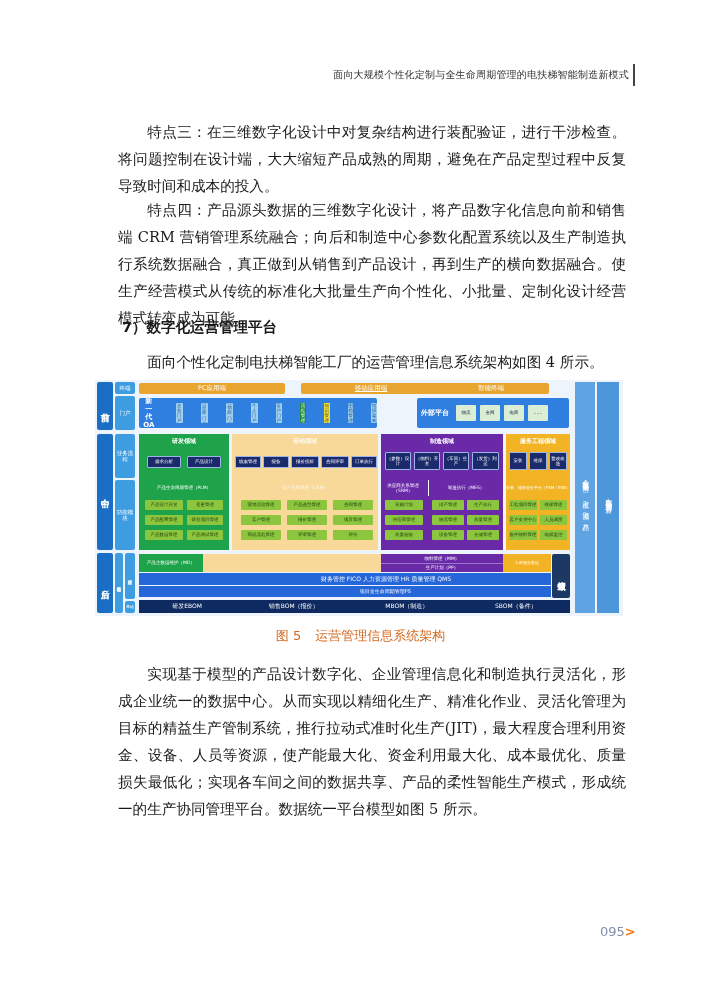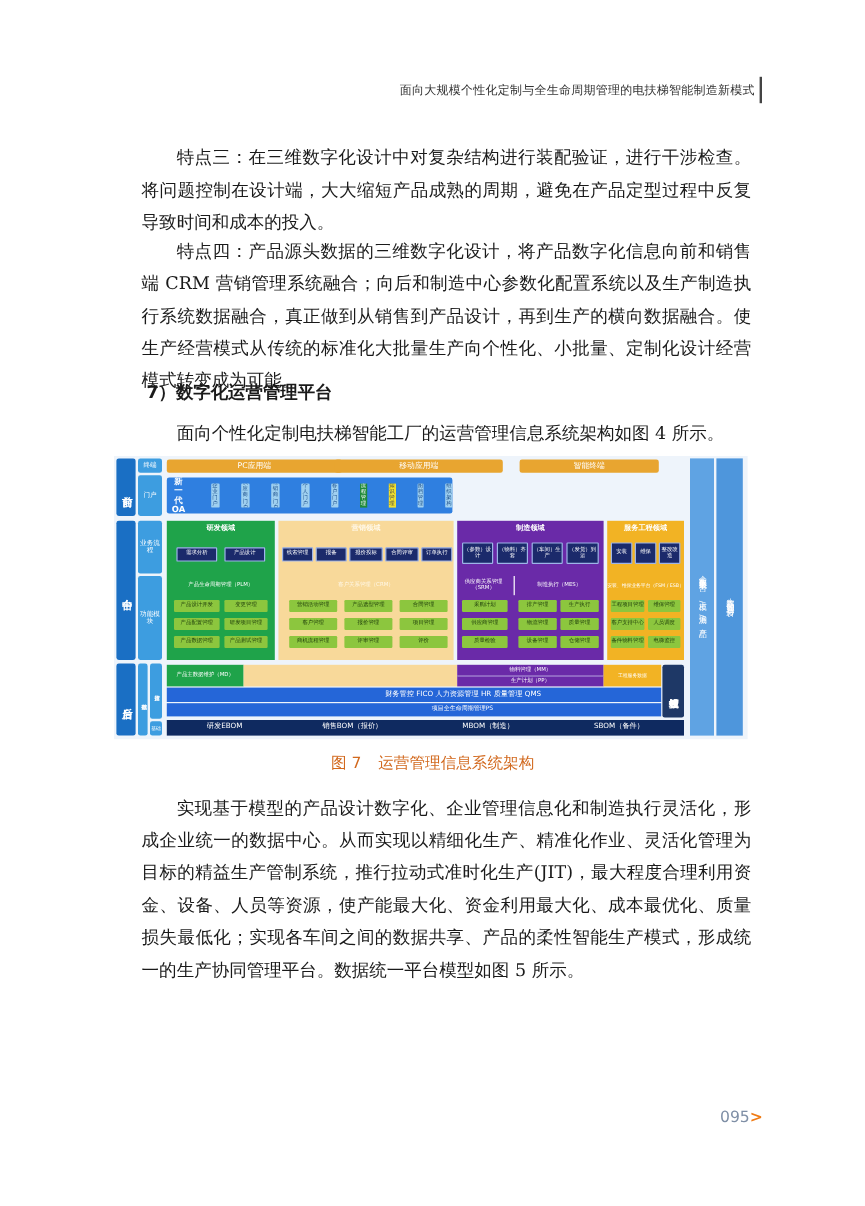--- a/index.html
+++ b/index.html
@@ -67,34 +67,41 @@
 
   <div class="abs sub" style="left:20px;top:2px;width:20px;height:12px;">终端</div>
   <div class="abs sub" style="left:20px;top:16px;width:20px;height:34px;">门户</div>
   <div class="abs sub" style="left:20px;top:54px;width:20px;height:44px;">业务流程</div>
   <div class="abs sub" style="left:20px;top:100px;width:20px;height:70px;">功能模块</div>
   <div class="abs sub" style="left:20px;top:173px;width:8px;height:60px;writing-mode:vertical-rl;font-size:4.5px;">基础数据</div>
   <div class="abs sub" style="left:30px;top:173px;width:10px;height:46px;writing-mode:vertical-rl;font-size:4.5px;">运行支撑</div>
   <div class="abs sub" style="left:30px;top:221px;width:10px;height:12px;font-size:4px;">基础</div>
 
   <div class="abs bar-orange" style="left:44px;top:3px;width:146px;height:11px;">PC应用端</div>
-  <div class="abs bar-orange" style="left:184px;top:3px;width:140px;height:11px;">移动应用端</div>
+  <div class="abs bar-orange" style="left:206px;top:3px;width:140px;height:11px;text-decoration:underline;">移动应用端</div>
   <div class="abs bar-orange" style="left:338px;top:3px;width:116px;height:11px;">智能终端</div>
 
   <div class="abs portal-strip" style="left:44px;top:18px;width:238px;height:30px;justify-content:flex-start;padding-left:4px;gap:18px;">
     <span style="font-size:7px;font-weight:bold;margin-right:3px;">新一代OA</span>
     <span class="abs chip-lb" style="position:static;width:20px;height:20px;">企业门户</span>
     <span class="abs chip-lb" style="position:static;width:20px;height:20px;">供应商门户</span>
     <span class="abs chip-lb" style="position:static;width:20px;height:20px;">经销商门户</span>
     <span class="abs chip-lb" style="position:static;width:18px;height:20px;">个人门户</span>
     <span class="abs chip-lb" style="position:static;width:18px;height:20px;">客户门户</span>
     <span class="abs chip-dg" style="position:static;width:16px;height:20px;">流程管理</span>
     <span class="abs chip-y" style="position:static;width:16px;height:20px;">知识管理</span>
     <span class="abs chip-lb" style="position:static;width:16px;height:20px;">图档管理</span>
     <span class="abs chip-lb" style="position:static;width:16px;height:20px;">组织架构</span>
+  </div>
+  <div class="abs portal-strip" style="left:322px;top:18px;width:152px;height:30px;justify-content:flex-start;padding-left:4px;gap:4px;">
+    <span style="font-size:7px;font-weight:bold;margin-right:3px;">外部平台</span>
+    <span class="abs chip-pale" style="position:static;width:20px;height:16px;">物流</span>
+    <span class="abs chip-pale" style="position:static;width:20px;height:16px;">金网</span>
+    <span class="abs chip-pale" style="position:static;width:20px;height:16px;">电商</span>
+    <span class="abs chip-pale" style="position:static;width:20px;height:16px;">……</span>
   </div>
 
   <div class="abs domain-green" style="left:44px;top:54px;width:90px;height:116px;"></div>
   <div class="abs dtitle" style="left:44px;top:56px;width:90px;height:10px;">研发领域</div>
   <div class="abs navy" style="left:52px;top:76px;width:34px;height:12px;">需求分析</div>
   <div class="abs navy" style="left:92px;top:76px;width:34px;height:12px;">产品设计</div>
   <div class="abs" style="left:44px;top:100px;width:90px;height:16px;font-size:4.5px;">产品生命周期管理（PLM）</div>
   <div class="abs lime" style="left:50px;top:120px;width:38px;height:10px;">产品设计开发</div>
   <div class="abs lime" style="left:92px;top:120px;width:36px;height:10px;">变更管理</div>
   <div class="abs lime" style="left:50px;top:135px;width:38px;height:10px;">产品配置管理</div>
@@ -164,20 +171,20 @@
     <span>销售BOM（报价）</span>
     <span>MBOM（制造）</span>
     <span>SBOM（备件）</span>
   </div>
 
   <div class="abs right-panel" style="left:480px;top:2px;width:20px;height:231px;">企业数据集成平台 — 主模 / 追溯 / 产品</div>
   <div class="abs right-panel" style="left:502px;top:2px;width:22px;height:231px;background:#4e96dc;">大数据知识管理与分析</div>
 </div>
 
 <div class="caption">
-  <span>图 7</span><span>运营管理信息系统架构</span>
+  <span>图 5</span><span>运营管理信息系统架构</span>
 </div>
 
 <p class="para" style="top:660px;">实现基于模型的产品设计数字化、企业管理信息化和制造执行灵活化，形成企业统一的数据中心。从而实现以精细化生产、精准化作业、灵活化管理为目标的精益生产管制系统，推行拉动式准时化生产(JIT)，最大程度合理利用资金、设备、人员等资源，使产能最大化、资金利用最大化、成本最优化、质量损失最低化；实现各车间之间的数据共享、产品的柔性智能生产模式，形成统一的生产协同管理平台。数据统一平台模型如图 5 所示。</p>
 
 <div class="page-no">
   <span>095</span><span class="arrow">&gt;</span>
 </div>
 
 </body></html>

